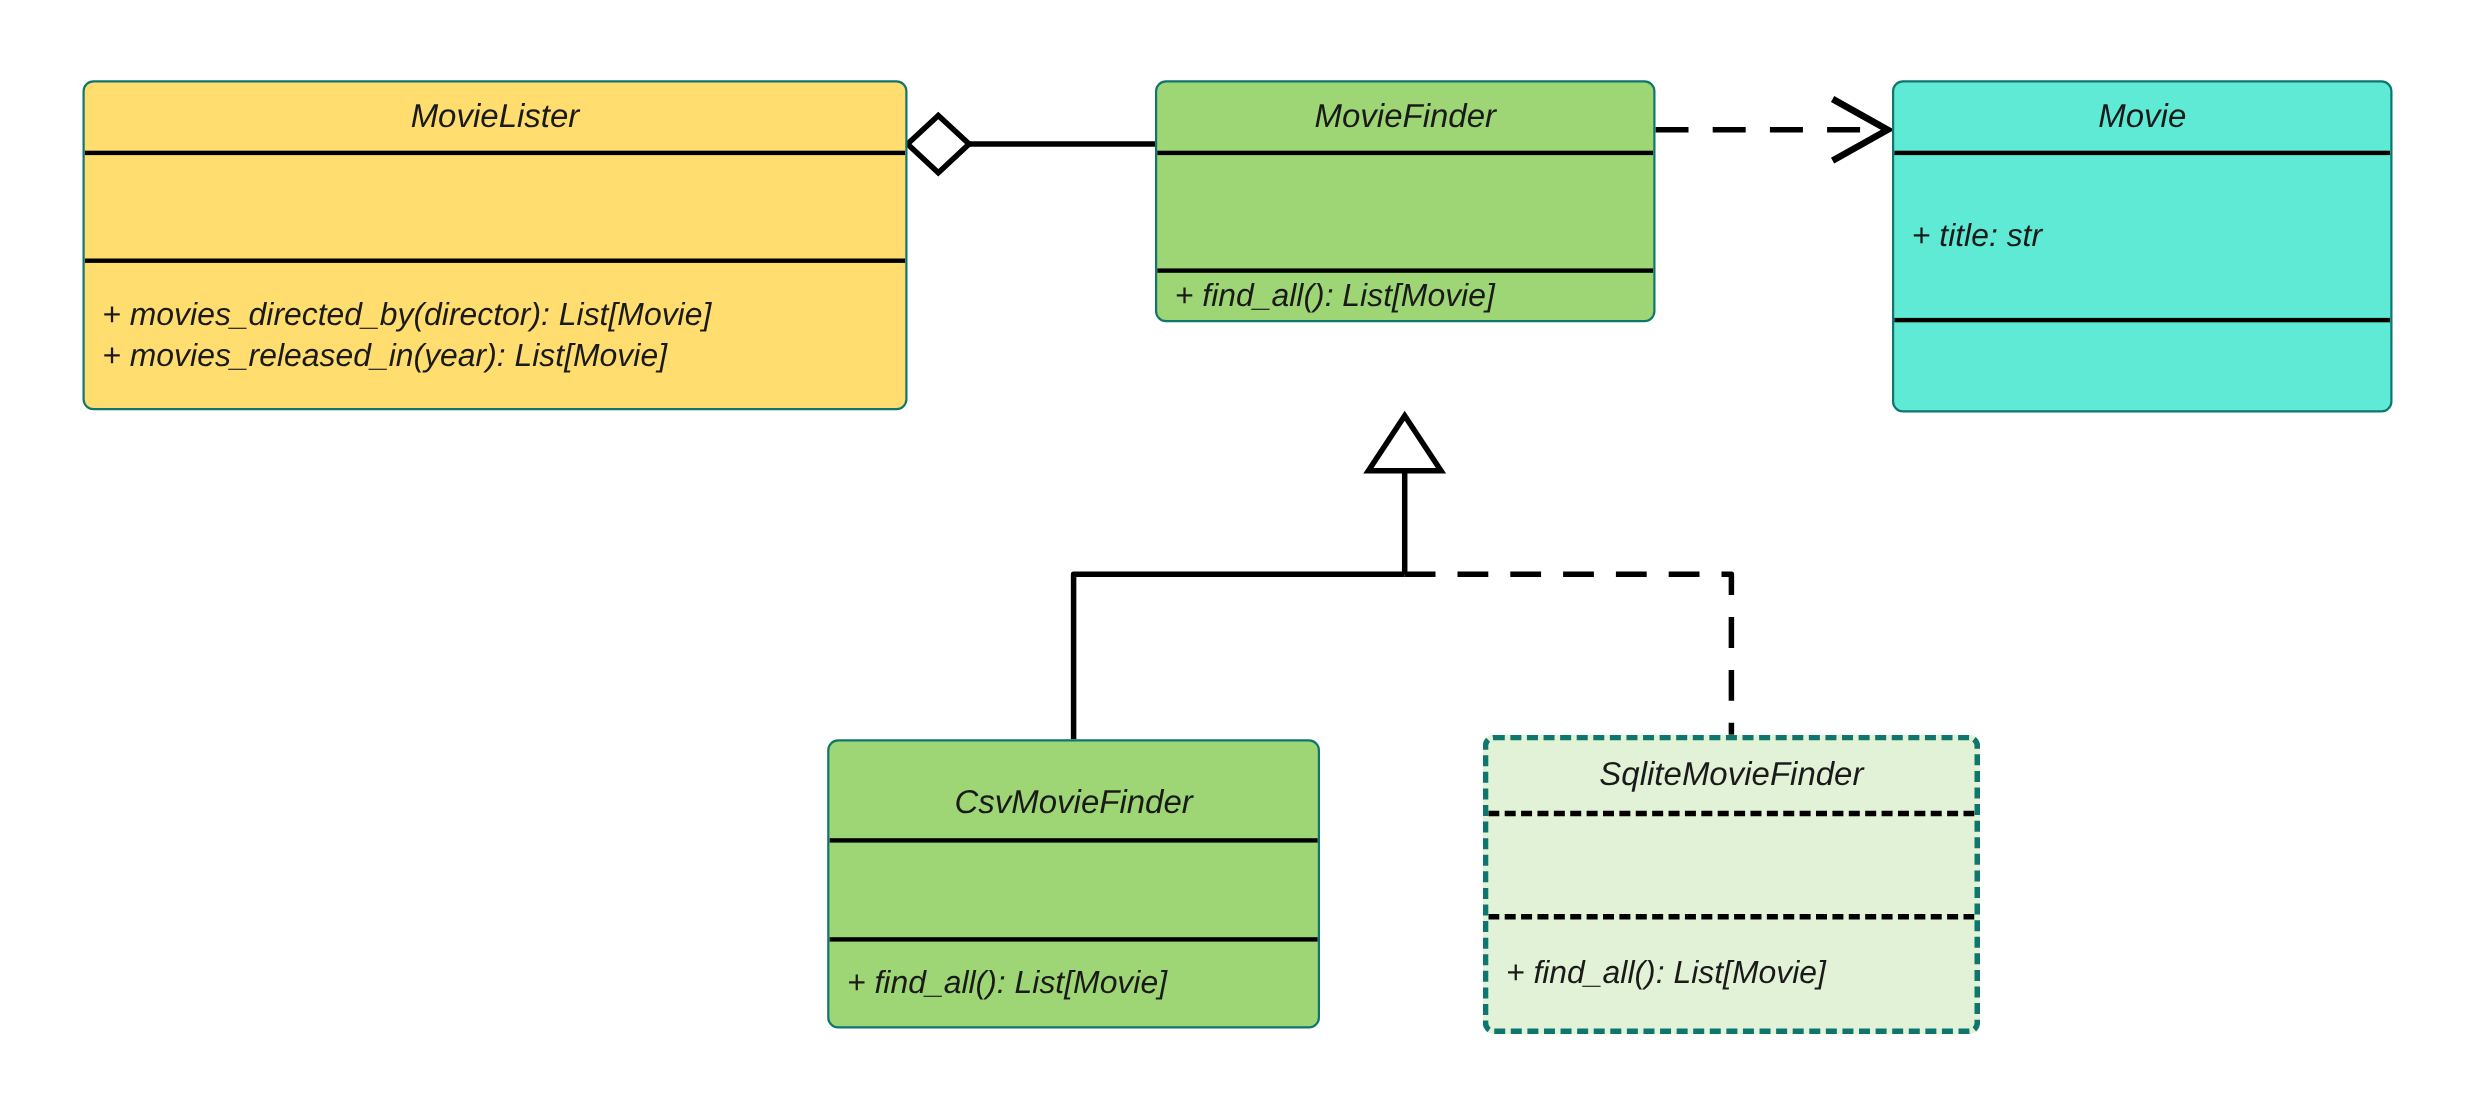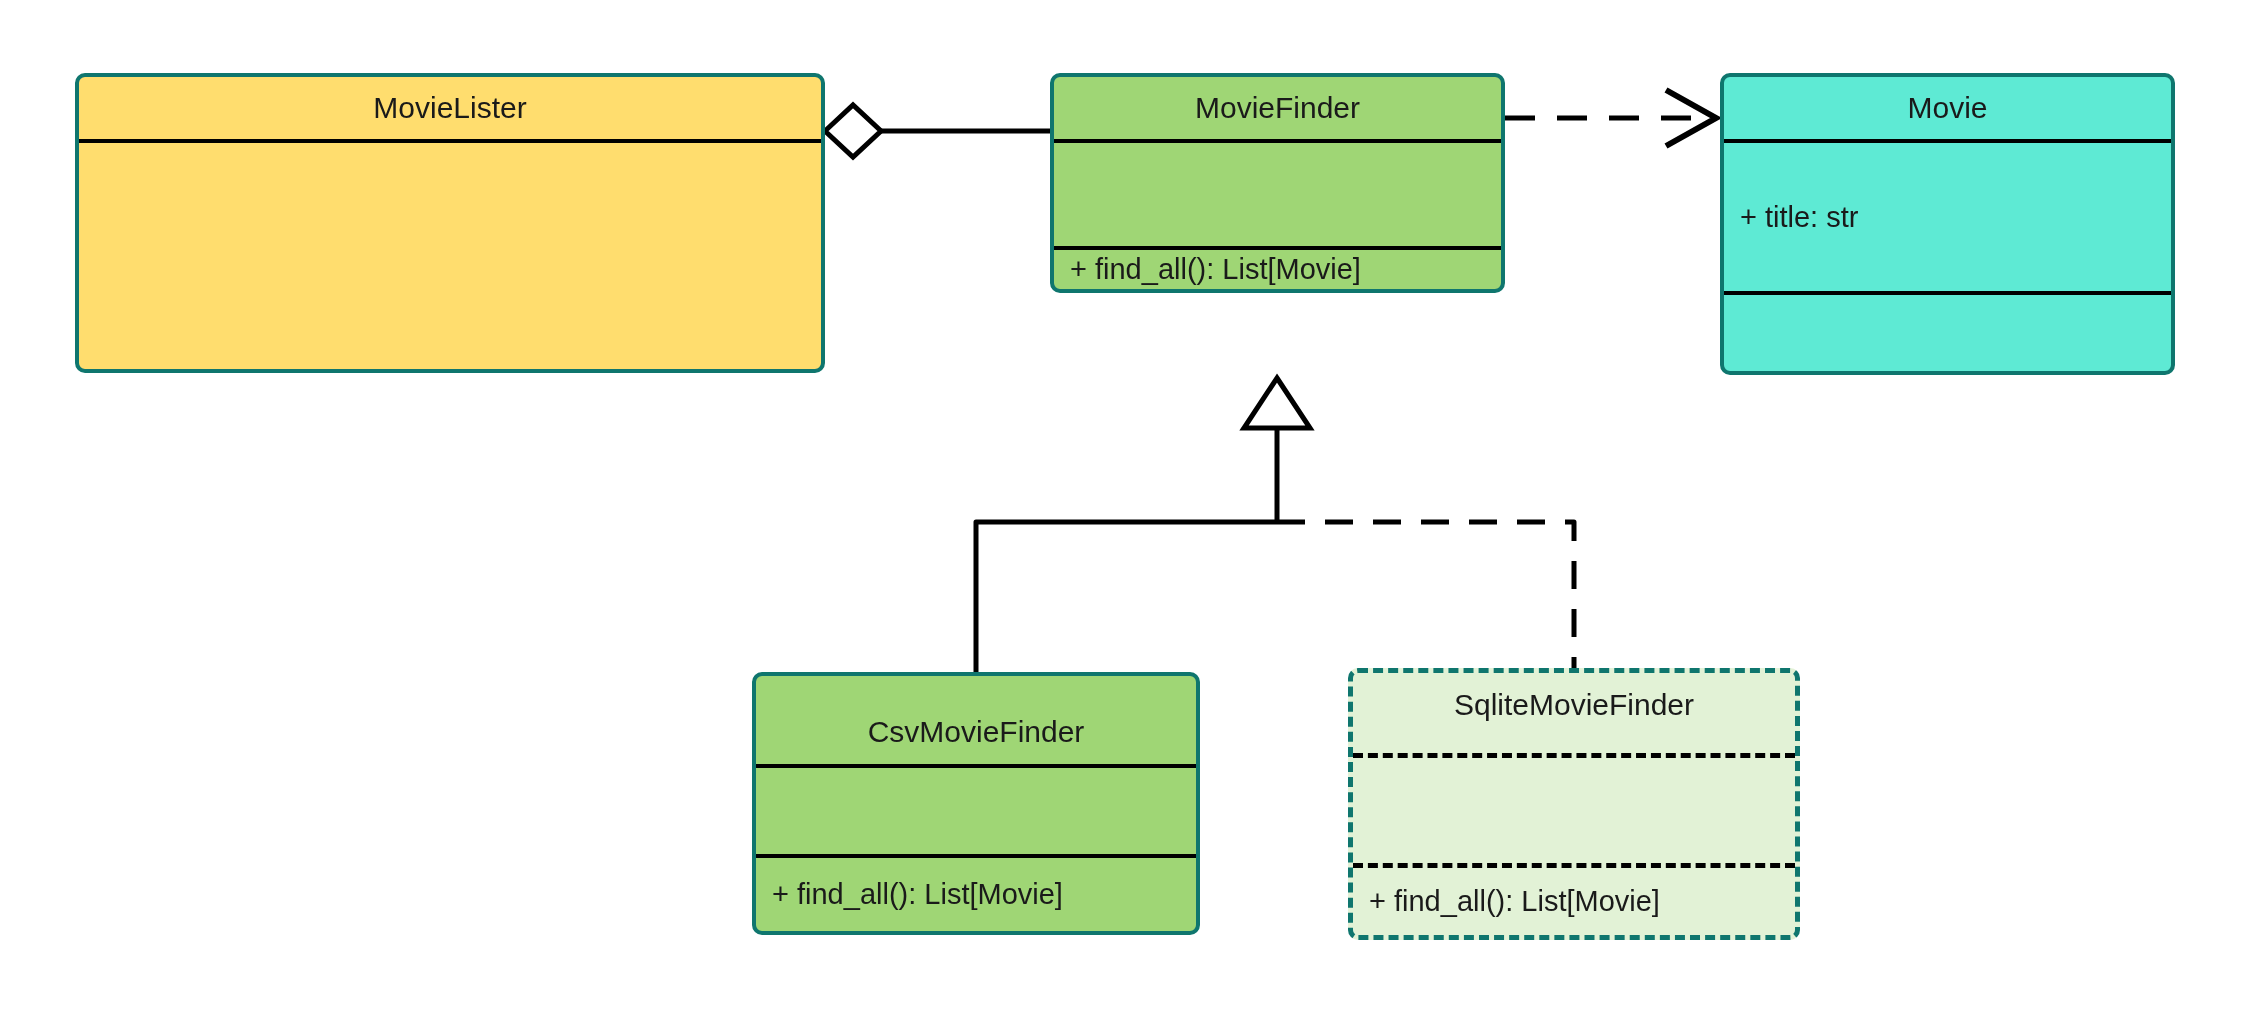--- a/index.html
+++ b/index.html
@@ -19,25 +19,26 @@
     position: absolute;
     left: 0;
     top: 0;
     width: 2250px;
     height: 1011px;
     pointer-events: none;
   }
   .uml-class {
     position: absolute;
     box-sizing: border-box;
-    border: 4px solid #0f766e;
+    border: 2px solid #0f766e;
     border-radius: 10px;
     display: flex;
     flex-direction: column;
     overflow: hidden;
+    font-style: italic;
   }
   .uml-class.dashed {
     border-style: dashed;
     border-width: 5px;
   }
   .compartment {
     box-sizing: border-box;
     display: flex;
     flex-direction: column;
     justify-content: center;
@@ -97,20 +98,24 @@
     <g>
       <polyline points="1277,522 1574,522 1574,668" fill="none" stroke="#000000" stroke-width="5" stroke-dasharray="28,20" stroke-linejoin="round" stroke-linecap="butt"></polyline>
     </g>
   </svg>
 
   <div class="uml-class" id="cls-movie-lister" style="left: 75px; top: 73px; width: 750px; height: 300px; background: rgb(255, 221, 110);">
     <div class="compartment c-title-wrap" style="height: 62px;">
       <div class="c-title">MovieLister</div>
     </div>
     <div class="compartment c-body empty-compartment" style="height: 98px;"></div>
+    <div class="compartment c-body" style="flex: 1 1 auto;">
+      <div class="member">+ movies_directed_by(director): List[Movie]</div>
+      <div class="member">+ movies_released_in(year): List[Movie]</div>
+    </div>
   </div>
 
   <div class="uml-class" id="cls-movie-finder" style="left: 1050px; top: 73px; width: 455px; height: 220px; background: rgb(159, 214, 117);">
     <div class="compartment c-title-wrap" style="height: 62px;">
       <div class="c-title">MovieFinder</div>
     </div>
     <div class="compartment c-body empty-compartment" style="height: 107px;"></div>
     <div class="compartment c-body" style="flex: 1 1 auto;">
       <div class="member">+ find_all(): List[Movie]</div>
     </div>
@@ -129,21 +134,21 @@
   <div class="uml-class" id="cls-csv-movie-finder" style="left: 752px; top: 672px; width: 448px; height: 263px; background: rgb(159, 214, 117);">
     <div class="compartment c-title-wrap" style="height: 64px; margin-top: 24px;">
       <div class="c-title">CsvMovieFinder</div>
     </div>
     <div class="compartment c-body empty-compartment" style="height: 90px;"></div>
     <div class="compartment c-body" style="flex: 1 1 auto;">
       <div class="member">+ find_all(): List[Movie]</div>
     </div>
   </div>
 
-  <div class="uml-class dashed" id="cls-sqlite-movie-finder" style="left: 1348px; top: 668px; width: 452px; height: 272px; background: rgb(226, 242, 214); gap: 16px;">
+  <div class="uml-class dashed" id="cls-sqlite-movie-finder" style="left: 1348px; top: 668px; width: 452px; height: 272px; background: rgb(226, 242, 214);">
     <div class="compartment c-title-wrap" style="height: 64px;">
       <div class="c-title">SqliteMovieFinder</div>
     </div>
     <div class="compartment c-body empty-compartment" style="height: 94px;"></div>
     <div class="compartment c-body" style="flex: 1 1 auto;">
       <div class="member">+ find_all(): List[Movie]</div>
     </div>
   </div>
 
 </div>

